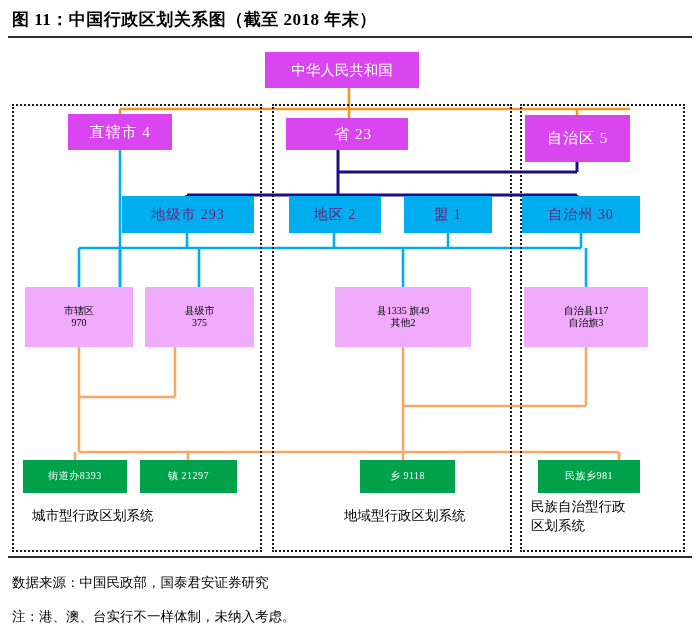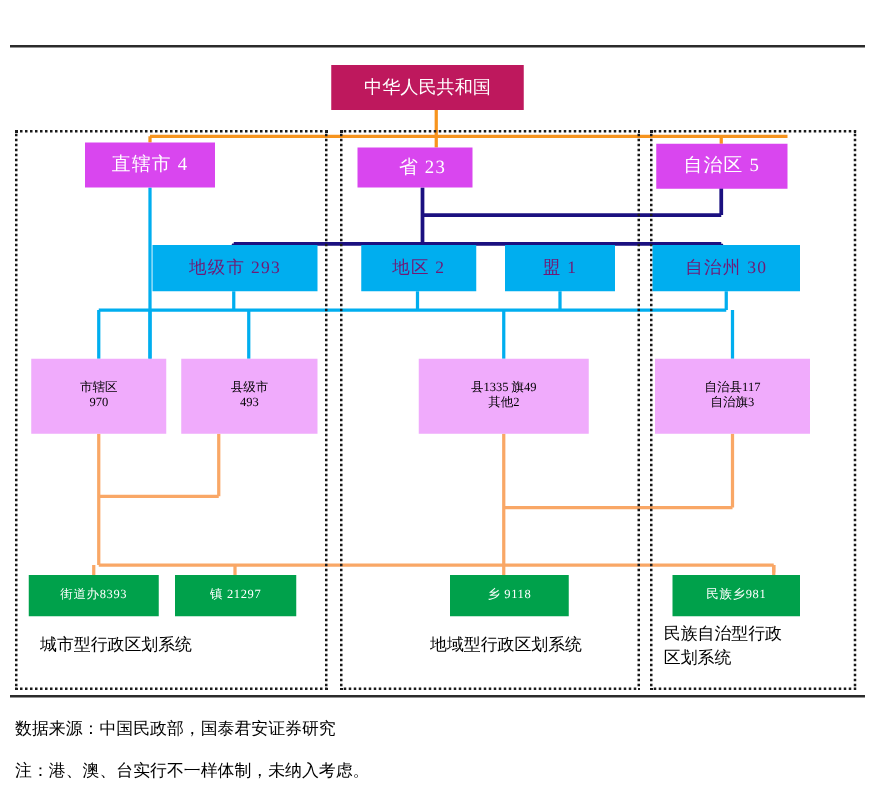--- a/index.html
+++ b/index.html
@@ -52,35 +52,36 @@
   .node{
     position:absolute;
     box-sizing:border-box;
     display:flex;
     align-items:center;
     justify-content:center;
     text-align:center;
     line-height:1.25;
     white-space:pre-line;
   }
-  .n-root{background:#be185d;color:#ffffff;font-size:14.5px;}
+  .n-root{background:#d946ef;color:#ffffff;font-size:14.5px;}
   .n-l1{background:#d946ef;color:#ffffff;font-size:15px;letter-spacing:1px;}
   .n-l2{background:#00AEEF;color:#701a75;font-size:14px;letter-spacing:1px;}
   .n-l3{background:#f0abfc;color:#000000;font-size:10px;}
   .n-l4{background:#00A14B;color:#ffffff;font-size:10px;letter-spacing:.5px;}
 
   
   .src{position:absolute;left:12px;top:574px;font-size:13.5px;}
   .note{position:absolute;left:12px;top:608px;font-size:13.5px;}
 </style>
 </head>
 <body>
 
 <div class="page">
 
+  <div class="fig-title">图 11：中国行政区划关系图（截至 2018 年末）</div>
   <div class="rule-top"></div>
 
   <div class="canvas">
 
     <svg class="wires" viewBox="0 0 700 516" width="700" height="516">
       <g fill="none" stroke-linecap="butt">
 
         <g stroke="#F7941E" stroke-width="2.6">
           <path d="M349 47 L349 69"></path>
           <path d="M120 69 L630 69"></path>
@@ -151,32 +152,32 @@
     <div class="group" style="left:520px;top:64px;width:165px;height:448px;"></div>
 
     <div class="group-label" style="left:32px;top:466px;width:215px;">城市型行政区划系统</div>
     <div class="group-label" style="left:300px;top:466px;width:205px;margin-left:44px;">地域型行政区划系统</div>
     <div class="group-label" style="left:531px;top:457px;width:150px;">民族自治型行政
 区划系统</div>
 
     <div class="node n-root" style="left:265px;top:12px;width:154px;height:36px;">中华人民共和国</div>
 
     <div class="node n-l1" style="left:68px;top:74px;width:104px;height:36px;">直辖市 4</div>
-    <div class="node n-l1" style="left:286px;top:78px;width:92px;height:32px;padding-left:12px;">省 23</div>
-    <div class="node n-l1" style="left:525px;top:75px;width:105px;height:36px;">自治区 5</div>
+    <div class="node n-l1" style="left:286px;top:78px;width:122px;height:32px;padding-left:12px;">省 23</div>
+    <div class="node n-l1" style="left:525px;top:75px;width:105px;height:47px;">自治区 5</div>
 
     <div class="node n-l2" style="left:122px;top:156px;width:132px;height:37px;">地级市 293</div>
     <div class="node n-l2" style="left:289px;top:156px;width:92px;height:37px;">地区 2</div>
     <div class="node n-l2" style="left:404px;top:156px;width:88px;height:37px;">盟 1</div>
     <div class="node n-l2" style="left:522px;top:156px;width:118px;height:37px;">自治州 30</div>
 
     <div class="node n-l3" style="left:25px;top:247px;width:108px;height:60px;">市辖区
 970</div>
     <div class="node n-l3" style="left:145px;top:247px;width:109px;height:60px;">县级市
-493</div>
+375</div>
     <div class="node n-l3" style="left:335px;top:247px;width:136px;height:60px;">县1335 旗49
 其他2</div>
     <div class="node n-l3" style="left:524px;top:247px;width:124px;height:60px;">自治县117
 自治旗3</div>
 
     <div class="node n-l4" style="left:23px;top:420px;width:104px;height:33px;">街道办8393</div>
     <div class="node n-l4" style="left:140px;top:420px;width:97px;height:33px;">镇 21297</div>
     <div class="node n-l4" style="left:360px;top:420px;width:95px;height:33px;">乡 9118</div>
     <div class="node n-l4" style="left:538px;top:420px;width:102px;height:33px;">民族乡981</div>
 

